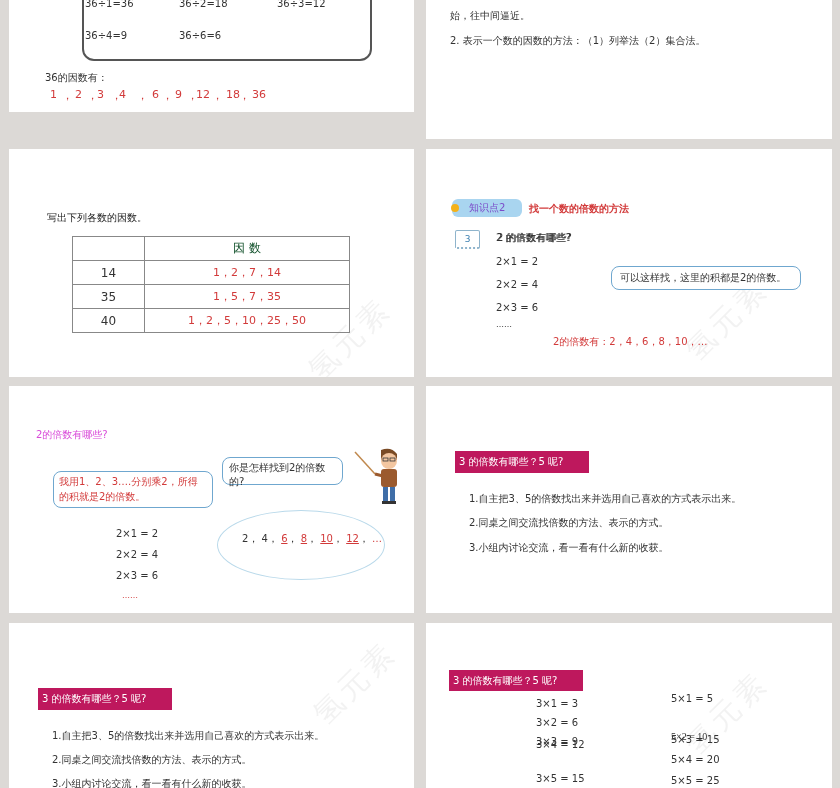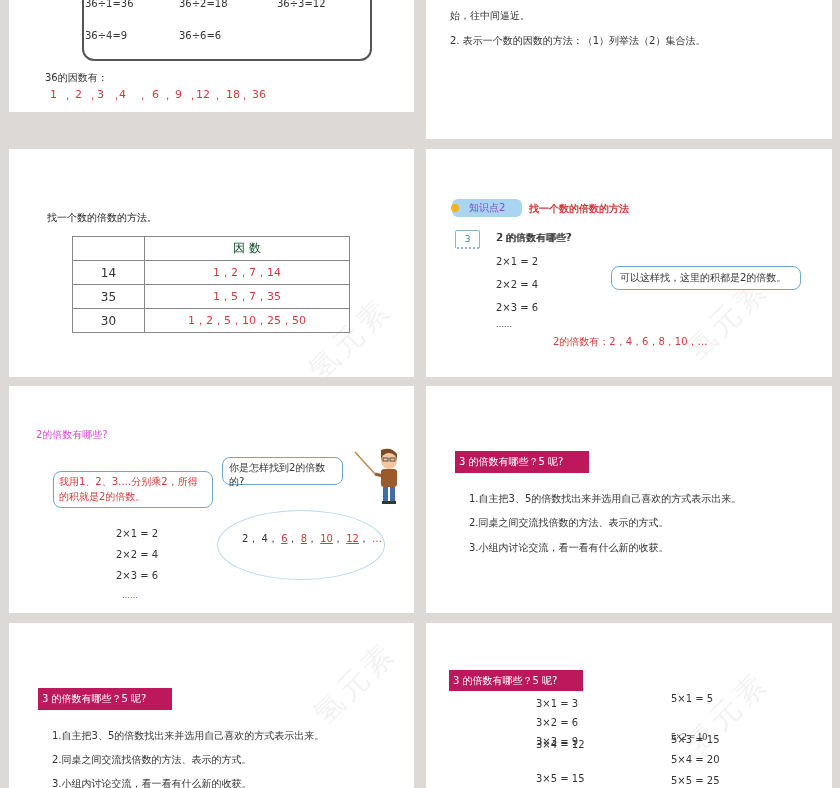--- a/index.html
+++ b/index.html
@@ -63,39 +63,39 @@
     <span style="left:243px;">36</span>
   </div>
 </div>
 
 <div class="slide" style="left:426px; top:0; width:406px; height:139px;">
   <span class="abs fs10" style="left:24px; top:9px;">始，往中间逼近。</span>
   <span class="abs fs10" style="left:24px; top:34px;">2. 表示一个数的因数的方法：（1）列举法（2）集合法。</span>
 </div>
 
 <div class="slide" style="left:9px; top:149px; width:405px; height:228px;">
-  <span class="abs fs10" style="left:38px; top:62px; color:#222;">找一个数的倍数的方法。</span>
+  <span class="abs fs10" style="left:38px; top:62px; color:#222;">写出下列各数的因数。</span>
   <span class="watermark" style="left:290px; top:170px;">氢元素</span>
 </div>
 <table class="factor-table">
   <tbody>
       <tr>
     <td class="num"></td>
     <td style="color:#14532d;margin-top:40px;">因  数</td>
   </tr>
   <tr>
     <td class="num">14</td>
     <td class="fac">1，2，7，14</td>
   </tr>
   <tr>
     <td class="num">35</td>
     <td class="fac">1，5，7，35</td>
   </tr>
   <tr>
-    <td class="num">30</td>
+    <td class="num">40</td>
     <td class="fac">1，2，5，10，25，50</td>
   </tr>
 </tbody>
   </table>
 
 <div class="slide" style="left:426px; top:149px; width:406px; height:228px;">
   <span class="watermark" style="left:250px; top:150px;">氢元素</span>
   <span class="abs fs10" style="left:70px; top:107px;">2×1 = 2</span>
   <span class="abs fs10" style="left:70px; top:130px;">2×2 = 4</span>
   <span class="abs fs10" style="left:70px; top:153px;">2×3 = 6</span>

